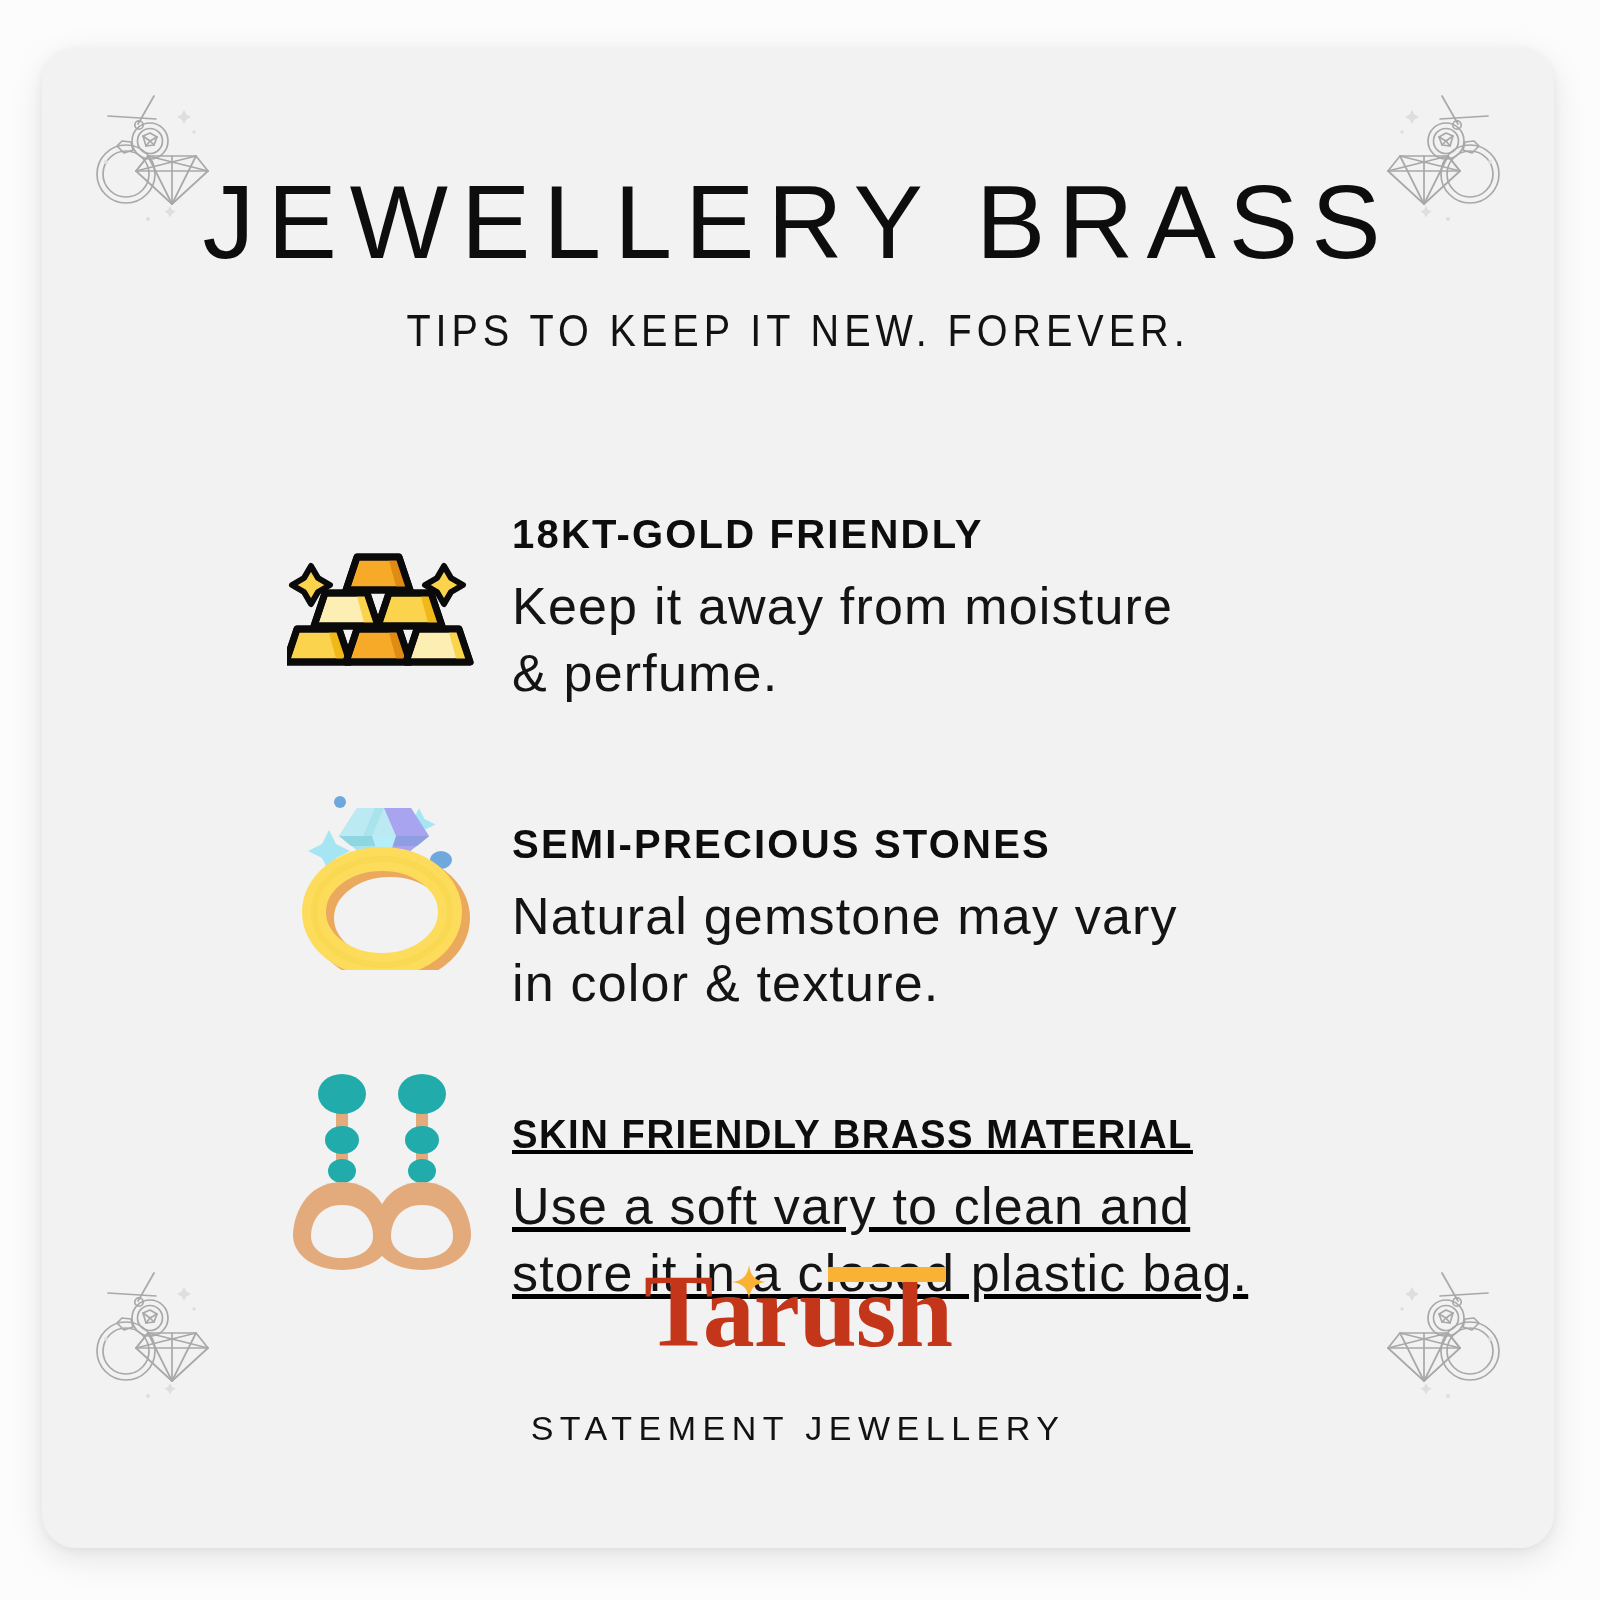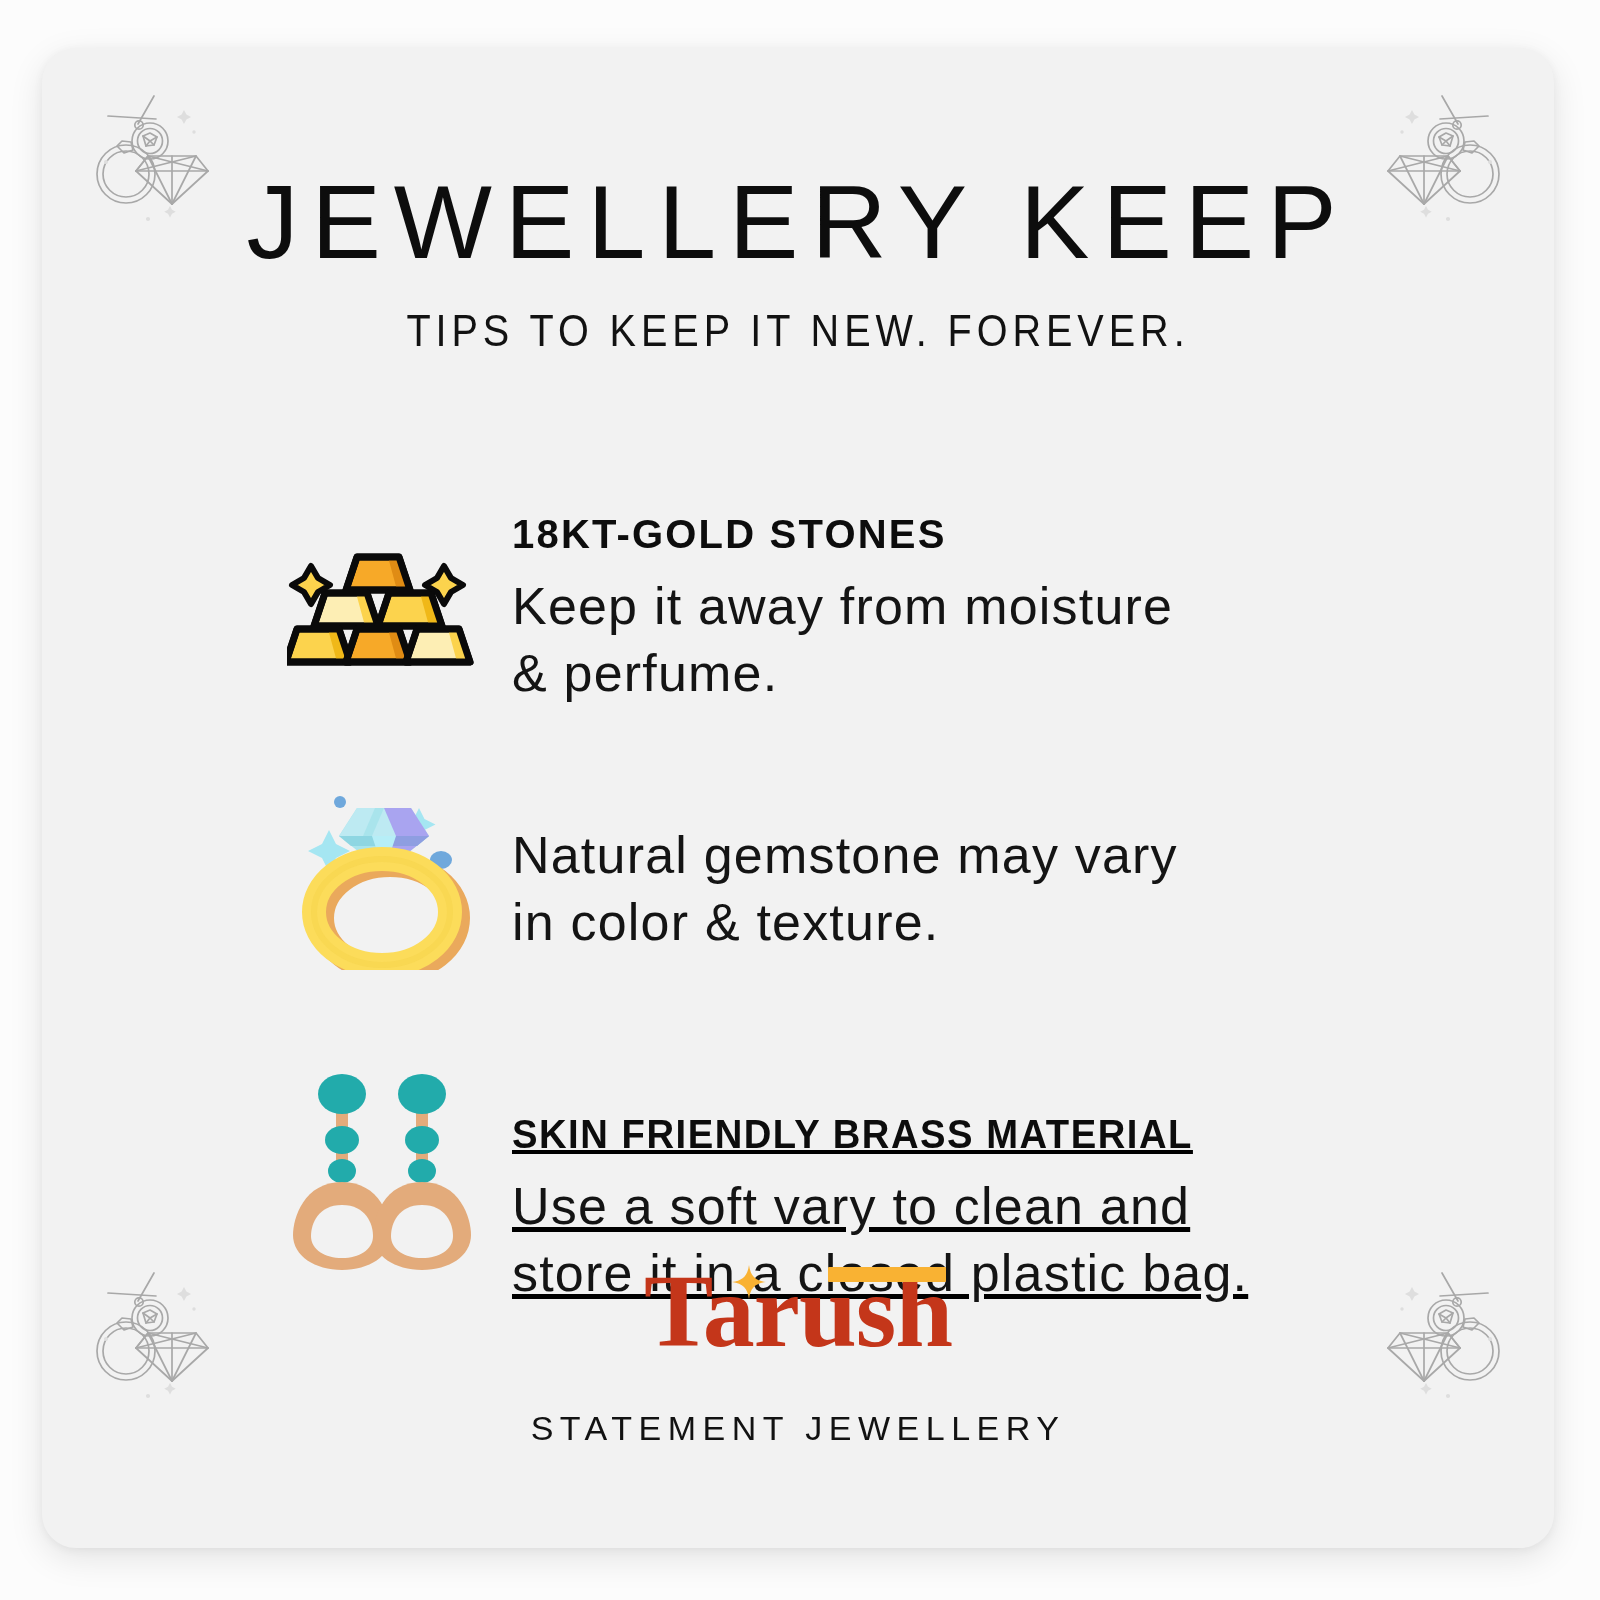--- a/index.html
+++ b/index.html
@@ -308,21 +308,21 @@
     <g fill="#dedede">
       <path d="M98 24 l2.4 4.6 4.6 2.4 -4.6 2.4 -2.4 4.6 -2.4 -4.6 -4.6 -2.4 4.6 -2.4 Z"></path>
       <path d="M84 120 l2 3.8 3.8 2 -3.8 2 -2 3.8 -2 -3.8 -3.8 -2 3.8 -2 Z"></path>
       <circle cx="20" cy="76" r="2.1"></circle>
       <circle cx="62" cy="133" r="2.1"></circle>
       <circle cx="108" cy="46" r="1.7"></circle>
     </g>
   </svg>
 
   <div id="header">
-    <h1 id="main-title">JEWELLERY KEEP</h1>
+    <h1 id="main-title">JEWELLERY BRASS</h1>
     <p id="subtitle">TIPS TO KEEP IT NEW. FOREVER.</p>
   </div>
 
   <div id="tips">
 
     <div class="tip-row" id="row-0">
       <div class="tip-icon-wrap">
         <svg width="190" height="135" viewBox="0 0 190 135">
           <g stroke="#0a0a0a" stroke-width="7" stroke-linejoin="round" stroke-linecap="round">
 
@@ -349,21 +349,21 @@
             <path d="M130 91 h42 l11 33 h-64 Z" fill="#fdeeb4"></path>
             <path d="M161 91 h11 l11 33 h-13 Z" fill="#fcd34d" stroke="none"></path>
             <path d="M130 91 h42 l11 33 h-64 Z" fill="none"></path>
 
             <path d="M24 28 l7 12 12 7 -12 7 -7 12 -7 -12 -12 -7 12 -7 Z" fill="#fcd34d" stroke-width="6"></path>
             <path d="M157 28 l7 12 12 7 -12 7 -7 12 -7 -12 -12 -7 12 -7 Z" fill="#fcd34d" stroke-width="6"></path>
           </g>
         </svg>
       </div>
       <div class="tip-text">
-        <div class="tip-heading">18KT-GOLD STONES</div>
+        <div class="tip-heading">18KT-GOLD FRIENDLY</div>
         <div class="tip-body">Keep it away from moisture
 &amp; perfume.</div>
       </div>
     </div>
 
     <div class="tip-row" id="row-1">
       <div class="tip-icon-wrap">
         <svg width="175" height="200" viewBox="0 0 175 200">
 
           <g fill="#a5e6f2">
@@ -381,20 +381,21 @@
           <path d="M89 38 l12 28 h-24 Z" fill="#bdeaf2"></path>
           <path d="M89 102 l-12 -36 h24 Z" fill="#b6eef7"></path>
 
           <ellipse cx="95" cy="148" rx="68" ry="53" fill="none" stroke="#eaa95c" stroke-width="24"></ellipse>
 
           <ellipse cx="87" cy="142" rx="68" ry="53" fill="none" stroke="#fcdc5a" stroke-width="24"></ellipse>
           <ellipse cx="87" cy="142" rx="68" ry="53" fill="none" stroke="#f6d34a" stroke-width="6" opacity="0.5"></ellipse>
         </svg>
       </div>
       <div class="tip-text">
+        <div class="tip-heading">SEMI-PRECIOUS STONES</div>
         <div class="tip-body">Natural gemstone may vary
 in color &amp; texture.</div>
       </div>
     </div>
 
     <div class="tip-row" id="row-2">
       <div class="tip-icon-wrap">
         <svg width="180" height="205" viewBox="0 0 180 205">
 
           <rect x="44" y="22" width="12" height="80" fill="#e3ab7b"></rect>

